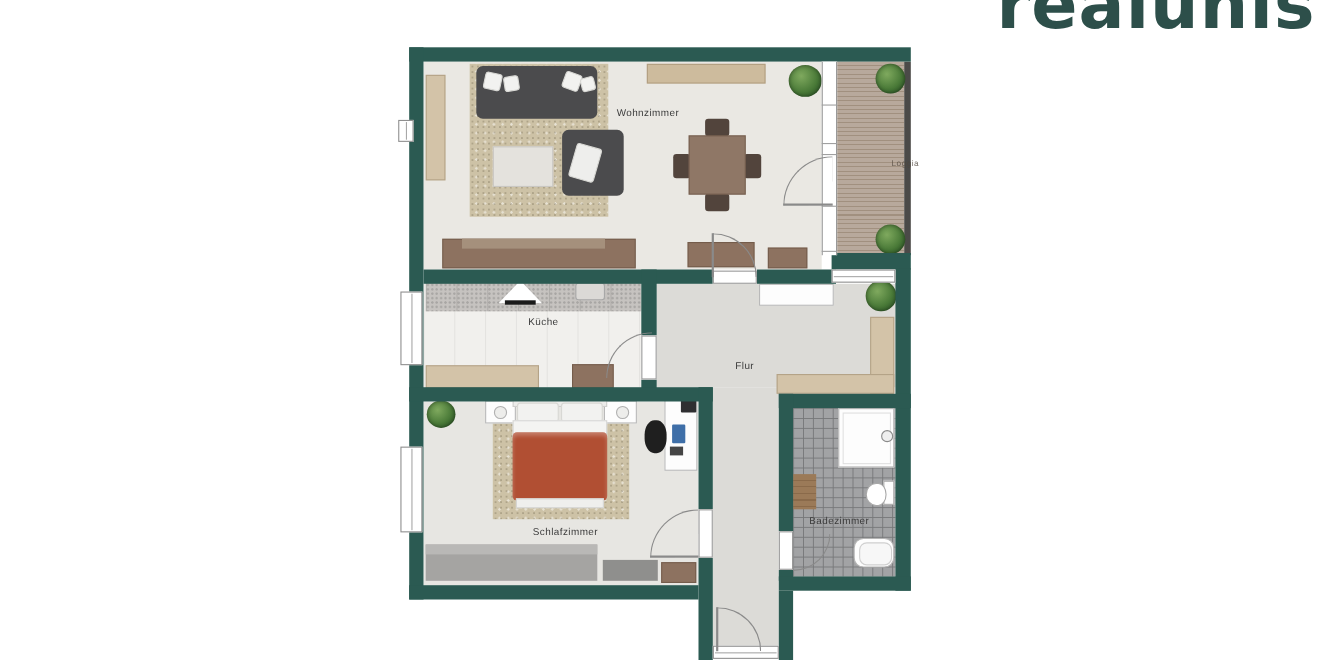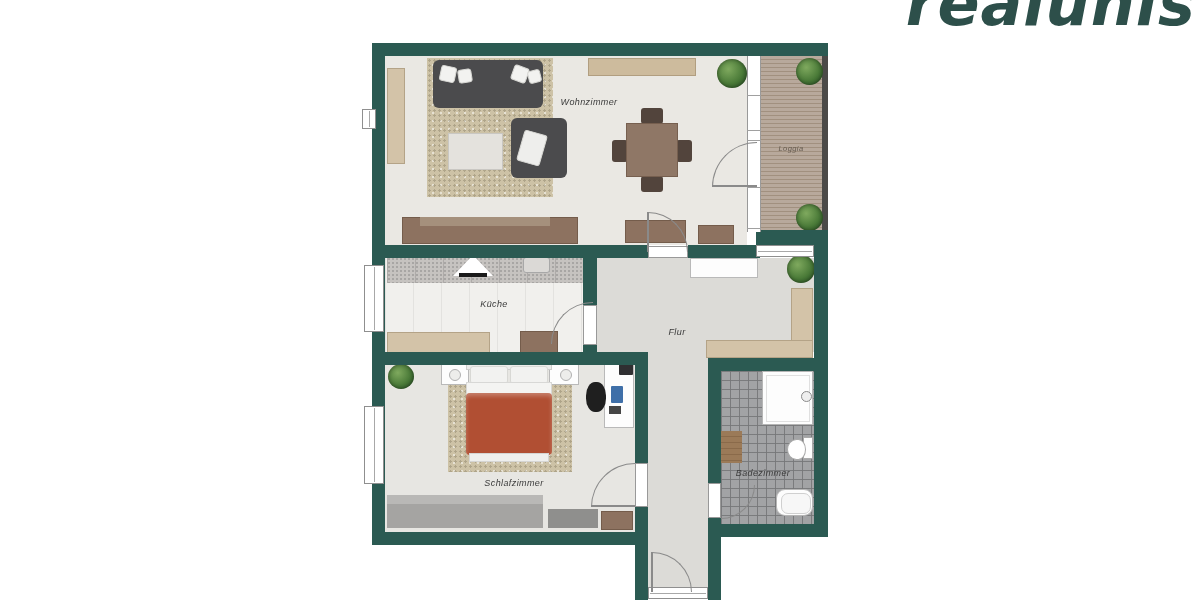--- a/index.html
+++ b/index.html
@@ -1,17 +1,17 @@
 <!DOCTYPE html>
 <html style="--wall: #2b5a52; --logo-text: #2d4f4a; --bed-duvet: #b14f33; --wood-furniture: #8d7260; --beige-furniture: #d3c3a8; --loggia-deck: #b3a296; --label-text: #3c3c3c;"><head>
 <meta charset="utf-8">
 <style>
   html,body{margin:0;padding:0;background:#fff;}
   .canvas{position:relative;width:1200px;height:600px;overflow:hidden;background:#fff;
-          font-family:"Liberation Sans",sans-serif;font-style:italic;}
+          font-family:"Liberation Sans",sans-serif;}
   .abs{position:absolute;}
   .wall{position:absolute;background:var(--wall,#2b5a52);}
   
   .floor{position:absolute;}
   .f-wz{background:#eae8e3;}
   .f-ku{background:#f1f0ed;background-image:linear-gradient(90deg,rgba(0,0,0,.06) 1px,transparent 1px);background-size:28px 100%;}
   .f-fl{background:#dcdbd7;}
   .f-sz{background:#e7e6e2;}
   .f-ba{background:#a2a3a5;background-image:linear-gradient(rgba(118,119,121,.9) 1px,transparent 1px),linear-gradient(90deg,rgba(118,119,121,.9) 1px,transparent 1px);background-size:9px 9px;}
   .deck{background:repeating-linear-gradient(180deg,#b8a99c 0 3px,#a1907f 3px 4px);}
@@ -33,21 +33,21 @@
   .band{position:absolute;background:#fff;border-left:1px solid #999;border-right:1px solid #999;box-sizing:border-box;}
   .tick{position:absolute;background:#a0a0a0;}
   .frame{position:absolute;background:#fff;border:1px solid #999;box-sizing:border-box;}
   .arc{position:absolute;border:0 solid #8a8a8a;box-sizing:border-box;}
   .arc.tl{border-left-width:1.5px;border-top-width:1.5px;border-top-left-radius:100% 100%;}
   .arc.tr{border-top-width:1.5px;border-right-width:1.5px;border-top-right-radius:100% 100%;}
   .arc.br{border-bottom-width:1.5px;border-right-width:1.5px;border-bottom-right-radius:100% 100%;}
   .leaf{position:absolute;background:#8a8a8a;}
   
   .label{position:absolute;transform:translate(-50%,-50%);font-size:9px;color:var(--label-text,#3c3c3c);letter-spacing:.4px;white-space:nowrap;}
-  .label.loggia{font-size:7.5px;color:rgba(80,70,60,.78);}
+  .label.loggia{font-size:7.5px;color:rgba(80,70,60,.78);margin-left:32px;}
   
   .logo{position:absolute;top:-27px;right:4px;font-family:"DejaVu Sans","Liberation Sans",sans-serif;font-weight:700;font-size:62px;letter-spacing:1px;color:var(--logo-text,#2d4f4a);line-height:1;}
   
   .hood{position:absolute;background:#fff;clip-path:polygon(50% 0,100% 100%,0 100%);}
   .dot{position:absolute;border-radius:50%;}
 </style>
 </head>
 <body>
 
 <div class="canvas">
@@ -171,18 +171,18 @@
   <div class="leaf" style="left:712px;top:185px;width:45px;height:2px"></div>
   <div class="arc tl" style="left:551px;top:302px;width:42px;height:42px"></div>
   <div class="arc tl" style="left:591px;top:463px;width:44px;height:44px"></div>
   <div class="leaf" style="left:591px;top:505px;width:44px;height:2px"></div>
   <div class="arc br" style="left:721px;top:485px;width:34px;height:34px"></div>
   <div class="arc tr" style="left:652px;top:552px;width:40px;height:40px"></div>
   <div class="leaf" style="left:651px;top:552px;width:2px;height:40px"></div>
 
   <div class="label" style="left:589px;top:102px">Wohnzimmer</div>
   <div class="label loggia" style="left:791px;top:148px">Loggia</div>
-  <div class="label" style="left:494px;top:304px">Küche</div>
+  <div class="label" style="left:494px;top:292px">Küche</div>
   <div class="label" style="left:677px;top:332px">Flur</div>
   <div class="label" style="left:514px;top:483px">Schlafzimmer</div>
   <div class="label" style="left:763px;top:473px">Badezimmer</div>
 
 </div>
 
 </body></html>

